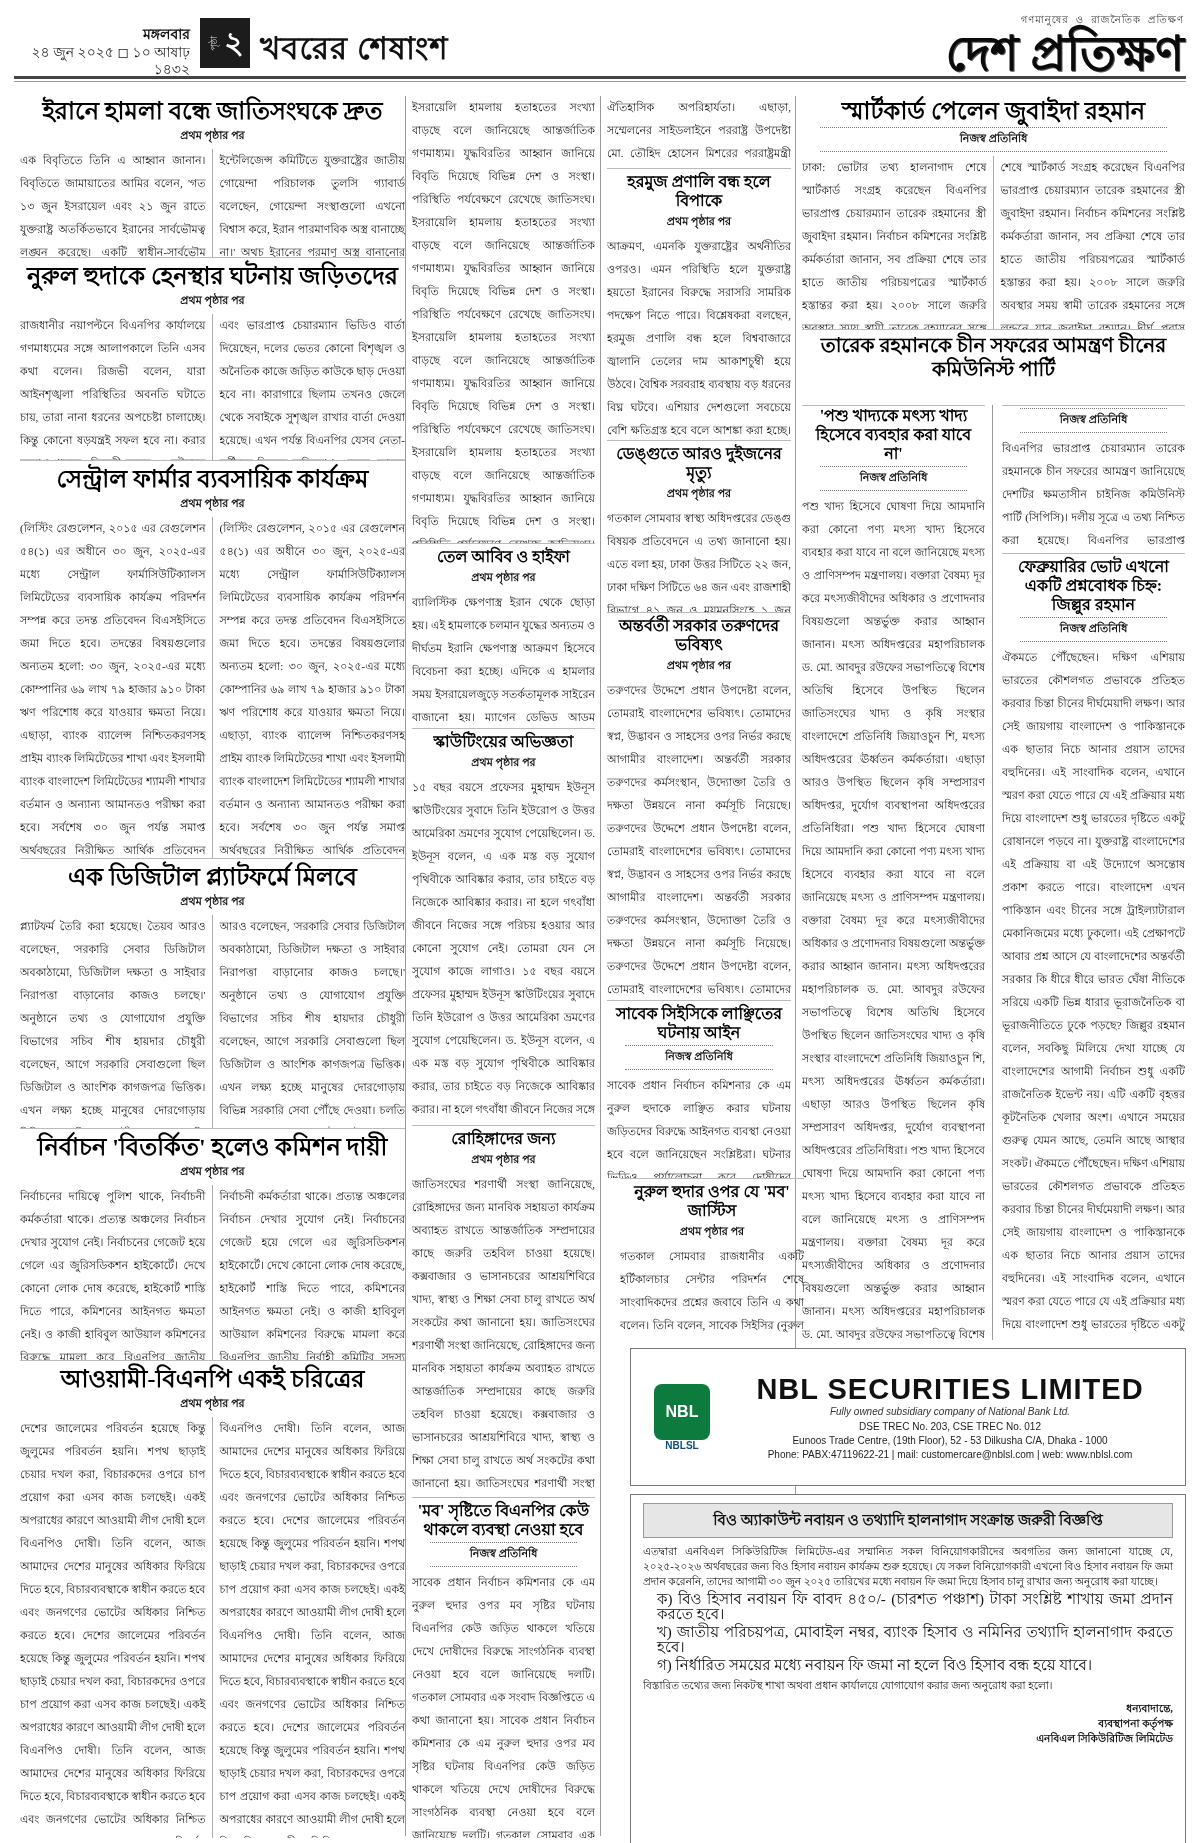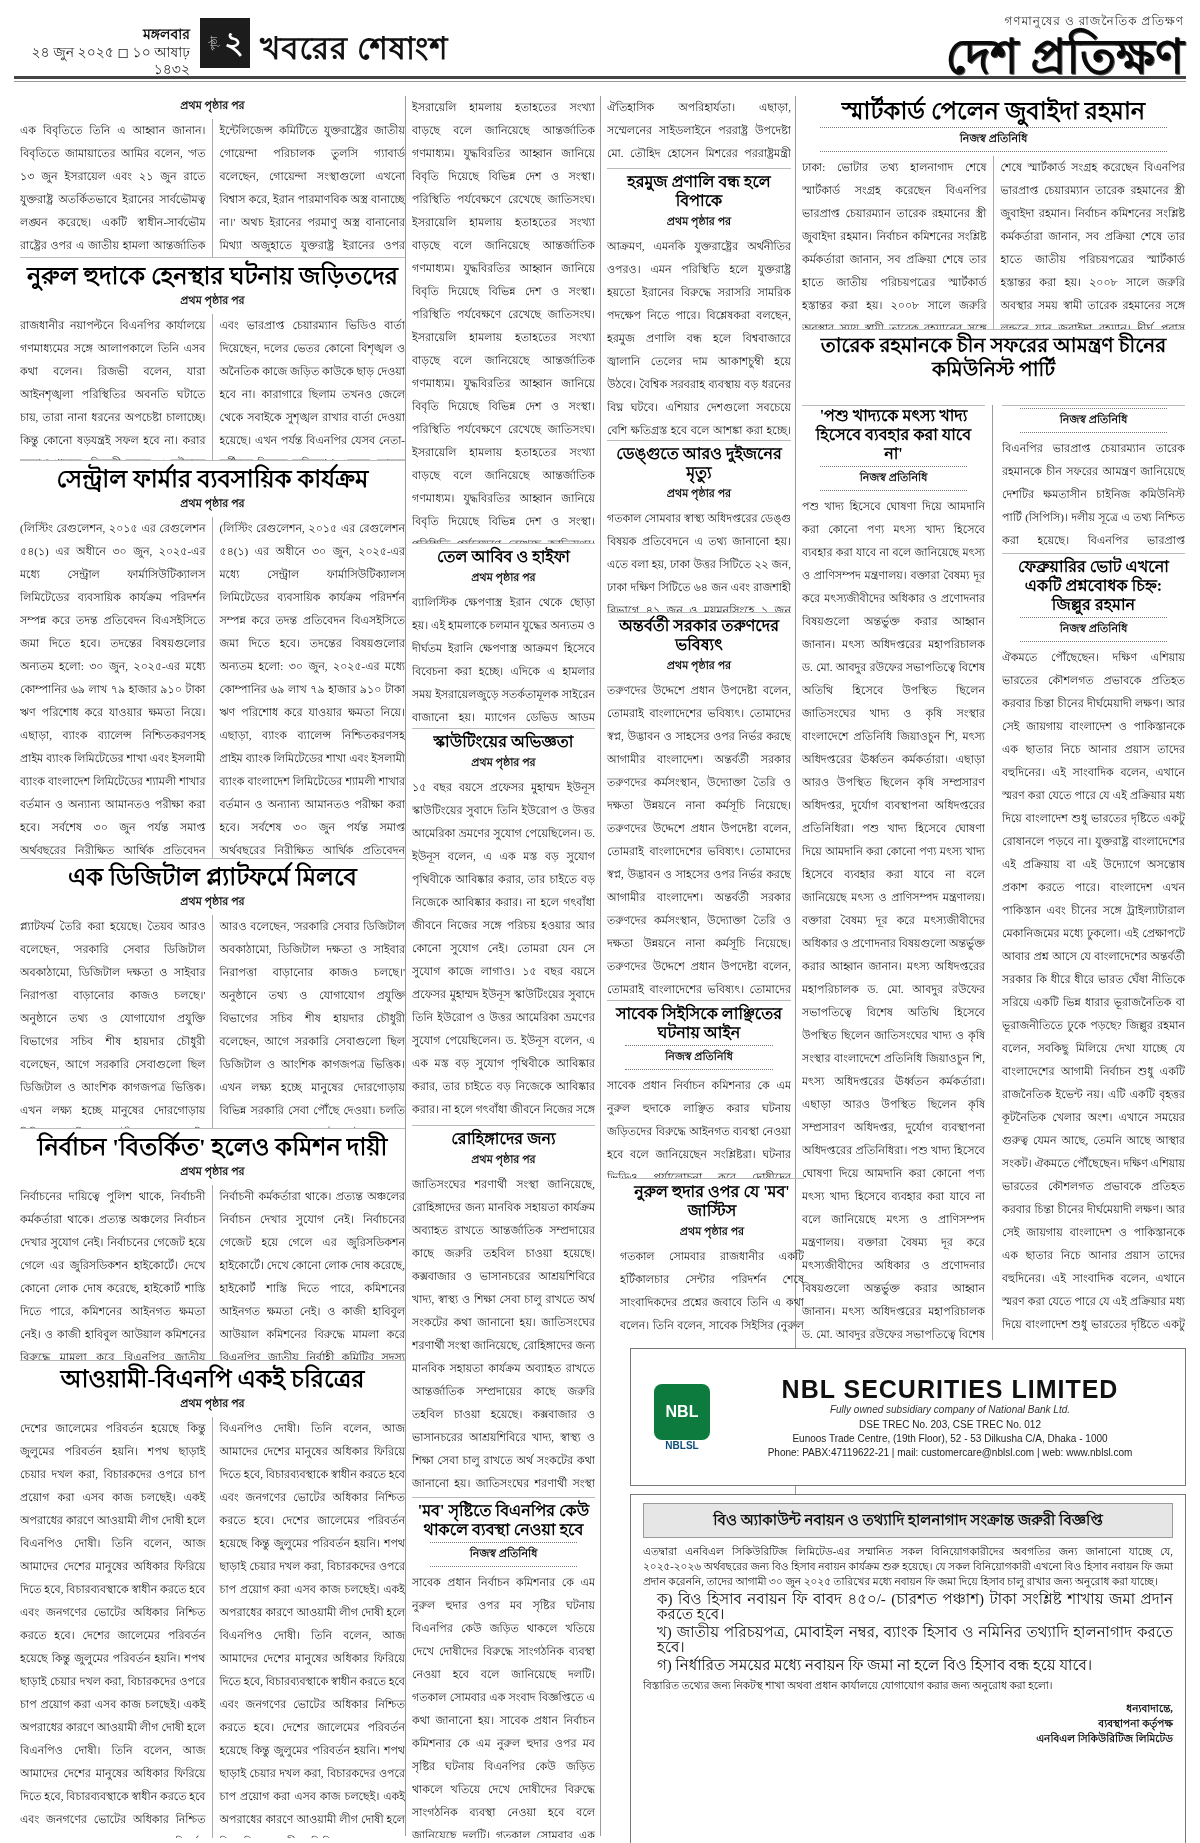--- a/index.html
+++ b/index.html
@@ -9,21 +9,21 @@
   .mast{position:absolute;left:0;top:0;width:1200px;height:84px;}
   .dateblock{position:absolute;left:30px;top:26px;width:160px;text-align:right;line-height:1.25;}
   .weekday{font-weight:bold;font-size:14px;}
   .dateline{font-size:14px;color:#222;}
   .pagebox{position:absolute;left:200px;top:18px;width:50px;height:50px;background:#1c1c1c;color:#fff;
            display:flex;align-items:center;justify-content:center;gap:3px;}
   .pagebox .plabel{writing-mode:vertical-rl;transform:rotate(180deg);font-size:9px;color:#ddd;}
   .pagebox .pnum{font-size:30px;font-weight:bold;line-height:1;}
   .sectitle{position:absolute;left:260px;top:24px;font-size:31px;font-weight:bold;letter-spacing:1px;}
   .logo{position:absolute;right:16px;top:12px;text-align:right;}
-  .logo .tagline{font-size:12px;color:#333;letter-spacing:1px;}
+  .logo .tagline{font-size:10px;color:#333;letter-spacing:1px;font-family:Liberation Mono, monospace;}
   .logo .paper{font-size:48px;font-weight:700;line-height:1.05;letter-spacing:0px;color:#0a0a0a;
                text-shadow:1px 1px 0 #555;}
   .mrule1{position:absolute;left:14px;top:76px;width:1172px;height:3px;background:#444;}
   .mrule2{position:absolute;left:14px;top:81px;width:1172px;height:1px;background:#999;}
   
   .art{position:absolute;overflow:hidden;border-top:1px solid #bbb;padding-top:3px;box-sizing:border-box;}
   .art.first{border-top:none;padding-top:0;}
   .hx{font-weight:bold;text-align:center;line-height:1.18;margin:1px 4px 2px 4px;color:#000;}
   .h-xl{font-size:24px;}
   .h-lg{font-size:20px;}
@@ -36,21 +36,21 @@
   .vrule{position:absolute;width:1px;background:#9a9a9a;}
   
   .ad{position:absolute;background:#fff;border:1px solid #777;box-sizing:border-box;z-index:5;}
   .nbl{display:flex;align-items:center;gap:14px;padding:10px 16px;}
   .nbl-logo{width:70px;text-align:center;flex:0 0 auto;}
   .nbl-logo .sq{width:56px;height:56px;margin:0 auto;background:#0c7b3d;border-radius:8px;color:#fff;
                 display:flex;align-items:center;justify-content:center;font-family:"Liberation Sans",sans-serif;
                 font-weight:bold;font-size:16px;}
   .nbl-logo .sub{font-size:10px;font-weight:bold;color:#0c4d7b;font-family:"Liberation Sans",sans-serif;}
   .nbl-main{flex:1;text-align:center;font-family:"Liberation Sans",sans-serif;}
-  .nbl-name{font-size:25px;font-weight:bold;letter-spacing:1px;color:#111;}
+  .nbl-name{font-size:29px;font-weight:bold;letter-spacing:1px;color:#111;}
   .nbl-subtitle{font-size:10px;font-style:italic;color:#333;margin-bottom:3px;}
   .nbl-line{font-size:10px;color:#222;line-height:1.4;}
   .notice{padding:8px 12px;}
   .notice-title{font-size:15px;font-weight:bold;text-align:center;background:#e6e6e6;border:1px solid #999;
                 padding:4px 6px;margin-bottom:6px;}
   .notice-body{font-size:10.5px;line-height:15px;text-align:justify;}
   .notice-item{font-size:15px;line-height:15px;margin:3px 0 0 14px;text-align:justify;}
   .notice-outro{font-size:10.5px;line-height:15px;margin-top:5px;text-align:justify;}
   .notice-sign{margin-top:8px;text-align:right;font-size:10.5px;font-weight:bold;line-height:1.45;}
 </style>
@@ -76,20 +76,21 @@
     <div class="mrule1"></div>
     <div class="mrule2"></div>
   </div>
 
   <div class="vrule" style="left:405px;top:96px;height:1740px;"></div>
   <div class="vrule" style="left:600px;top:96px;height:1740px;"></div>
   <div class="vrule" style="left:795px;top:96px;height:1740px;"></div>
   <div class="vrule" style="left:992px;top:405px;height:935px;"></div>
 
   <article class="art first" style="left:20px;top:96px;width:385px;height:161px;">
+    <h2 class="hx h-xl">ইরানে হামলা বন্ধে জাতিসংঘকে দ্রুত</h2>
     <div class="contlbl">প্রথম পৃষ্ঠার পর</div>
     <div class="body cols2">এক বিবৃতিতে তিনি এ আহ্বান জানান। বিবৃতিতে জামায়াতের আমির বলেন, 'গত ১৩ জুন ইসরায়েল এবং ২১ জুন রাতে যুক্তরাষ্ট্র অতর্কিতভাবে ইরানের সার্বভৌমত্ব লঙ্ঘন করেছে। একটি স্বাধীন-সার্বভৌম রাষ্ট্রের ওপর এ জাতীয় হামলা আন্তর্জাতিক আইন, রীতিনীতি ও জাতিসংঘ সনদের সুস্পষ্ট লঙ্ঘন। এ হামলা অযৌক্তিক ও অবৈধ। এই হামলার ফলে গোটা মধ্যপ্রাচ্যে চরম উত্তেজনা বিরাজ করছে। আমরা এই অন্যায় ও আগ্রাসী হামলার গভীর উদ্বেগ প্রকাশ করছি ও নিন্দা জানাচ্ছি।' তিনি বলেন, 'সম্প্রতি মার্কিন সিনেটের ইন্টেলিজেন্স কমিটিতে যুক্তরাষ্ট্রের জাতীয় গোয়েন্দা পরিচালক তুলসি গ্যাবার্ড বলেছেন, গোয়েন্দা সংস্থাগুলো এখনো বিশ্বাস করে, ইরান পারমাণবিক অস্ত্র বানাচ্ছে না।' অথচ ইরানের পরমাণু অস্ত্র বানানোর মিথ্যা অজুহাতে যুক্তরাষ্ট্র ইরানের ওপর হামলা করেছে। মিথ্যা ও অনুমান নির্ভর তথ্যের উপর ভিত্তি করে ইরানের মতো একটি স্বাধীন-সার্বভৌম রাষ্ট্রের ওপর এই হামলা বিশ্ববাসীকে হতবাক করেছে। এই হামলা বিশ্ব শান্তি ও নিরাপত্তার জন্য হুমকি। এর ফলে গোটা মধ্যপ্রাচ্যে সংঘাত-সংঘর্ষ আরও বাড়বে।</div>
   </article>
 
   <article class="art" style="left:20px;top:257px;width:385px;height:203px;">
     <h2 class="hx h-xl">নুরুল হুদাকে হেনস্থার ঘটনায় জড়িতদের</h2>
     <div class="contlbl">প্রথম পৃষ্ঠার পর</div>
     <div class="body cols2">রাজধানীর নয়াপল্টনে বিএনপির কার্যালয়ে গণমাধ্যমের সঙ্গে আলাপকালে তিনি এসব কথা বলেন। রিজভী বলেন, যারা আইনশৃঙ্খলা পরিস্থিতির অবনতি ঘটাতে চায়, তারা নানা ধরনের অপচেষ্টা চালাচ্ছে। কিন্তু কোনো ষড়যন্ত্রই সফল হবে না। করার সুযোগ থাকবে? রিজভী বলেন, এ ঘটনাকে কেন্দ্র করে একটি দল ঘোলা পানিতে মাছ শিকার করছে। আমি স্পষ্ট করে বলতে চাই, আগস্টের দিন থেকে বিএনপি চেয়ারপারসন এবং ভারপ্রাপ্ত চেয়ারম্যান ভিডিও বার্তা দিয়েছেন, দলের ভেতর কোনো বিশৃঙ্খল ও অনৈতিক কাজে জড়িত কাউকে ছাড় দেওয়া হবে না। কারাগারে ছিলাম তখনও জেলে থেকে সবাইকে সুশৃঙ্খল রাখার বার্তা দেওয়া হয়েছে। এখন পর্যন্ত বিএনপির যেসব নেতা-কর্মীদের বিরুদ্ধে অভিযোগ এসেছে, তাদের বিরুদ্ধে বহিষ্কারসহ শাস্তিমূলক ব্যবস্থা নেওয়া হয়েছে। অভিযুক্ত নেতা-কর্মীর বিরুদ্ধে ব্যবস্থা নিয়েছে বিএনপি।</div>
   </article>
 

